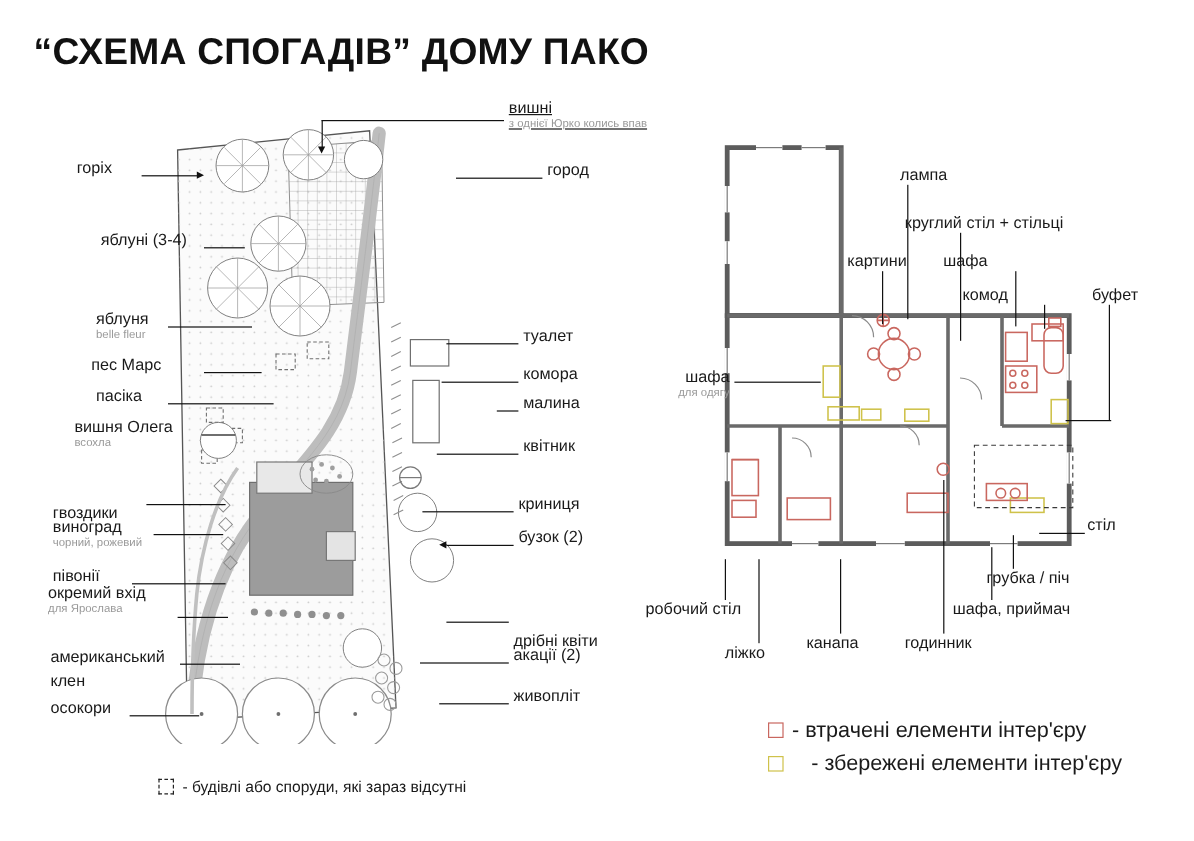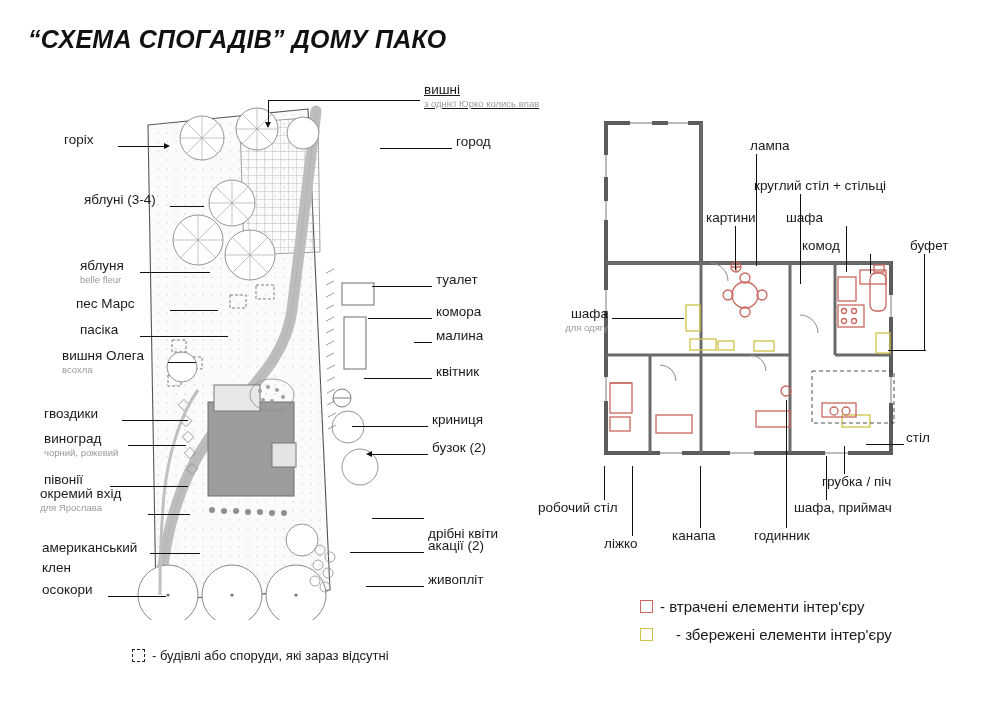--- a/index.html
+++ b/index.html
@@ -12,23 +12,22 @@
     height: 701px;
     position: relative;
     font-family: "Liberation Sans", sans-serif;
     color: #1a1a1a;
     overflow: hidden;
   }
   .page-title {
     position: absolute;
     left: 28px;
     top: 25px;
-    font-size: 25px;
+    font-size: 31px;
     font-weight: bold;
-    font-style: italic;
     letter-spacing: 0.2px;
     color: #111;
   }
   .label {
     position: absolute;
     font-size: 13.5px;
     color: #1a1a1a;
     white-space: nowrap;
     line-height: 1.15;
   }
@@ -70,21 +69,21 @@
     border-left: 3.5px solid transparent;
     border-right: 3.5px solid transparent;
     border-top: 6px solid #111;
   }
   
   .legend-row {
     position: absolute;
     display: flex;
     align-items: center;
     gap: 7px;
-    font-size: 15px;
+    font-size: 18px;
   }
   .swatch {
     width: 11px; height: 11px;
     border: 1.4px solid #c9675f;
     background: #fff;
     display: inline-block;
   }
   .swatch.dashed {
     border: 1.2px dashed #222;
   }
@@ -245,21 +244,21 @@
   <span>пасіка</span>
 </div>
 <div class="leader" style="left:140px; top:336px; width:88px;"></div>
 
 <div class="label" style="left:62px; top:348px;">
   <span>вишня Олега</span>
   <span class="sub">всохла</span>
 </div>
 <div class="leader" style="left:168px; top:362px; width:28px;"></div>
 
-<div class="label" style="left:44px; top:406px;">
+<div class="label" style="left:44px; top:420px;">
   <span>гвоздики</span>
 </div>
 <div class="leader" style="left:122px; top:420px; width:66px;"></div>
 
 <div class="label" style="left:44px; top:431px;">
   <span>виноград</span>
   <span class="sub">чорний, рожевий</span>
 </div>
 <div class="leader" style="left:128px; top:445px; width:58px;"></div>
 

